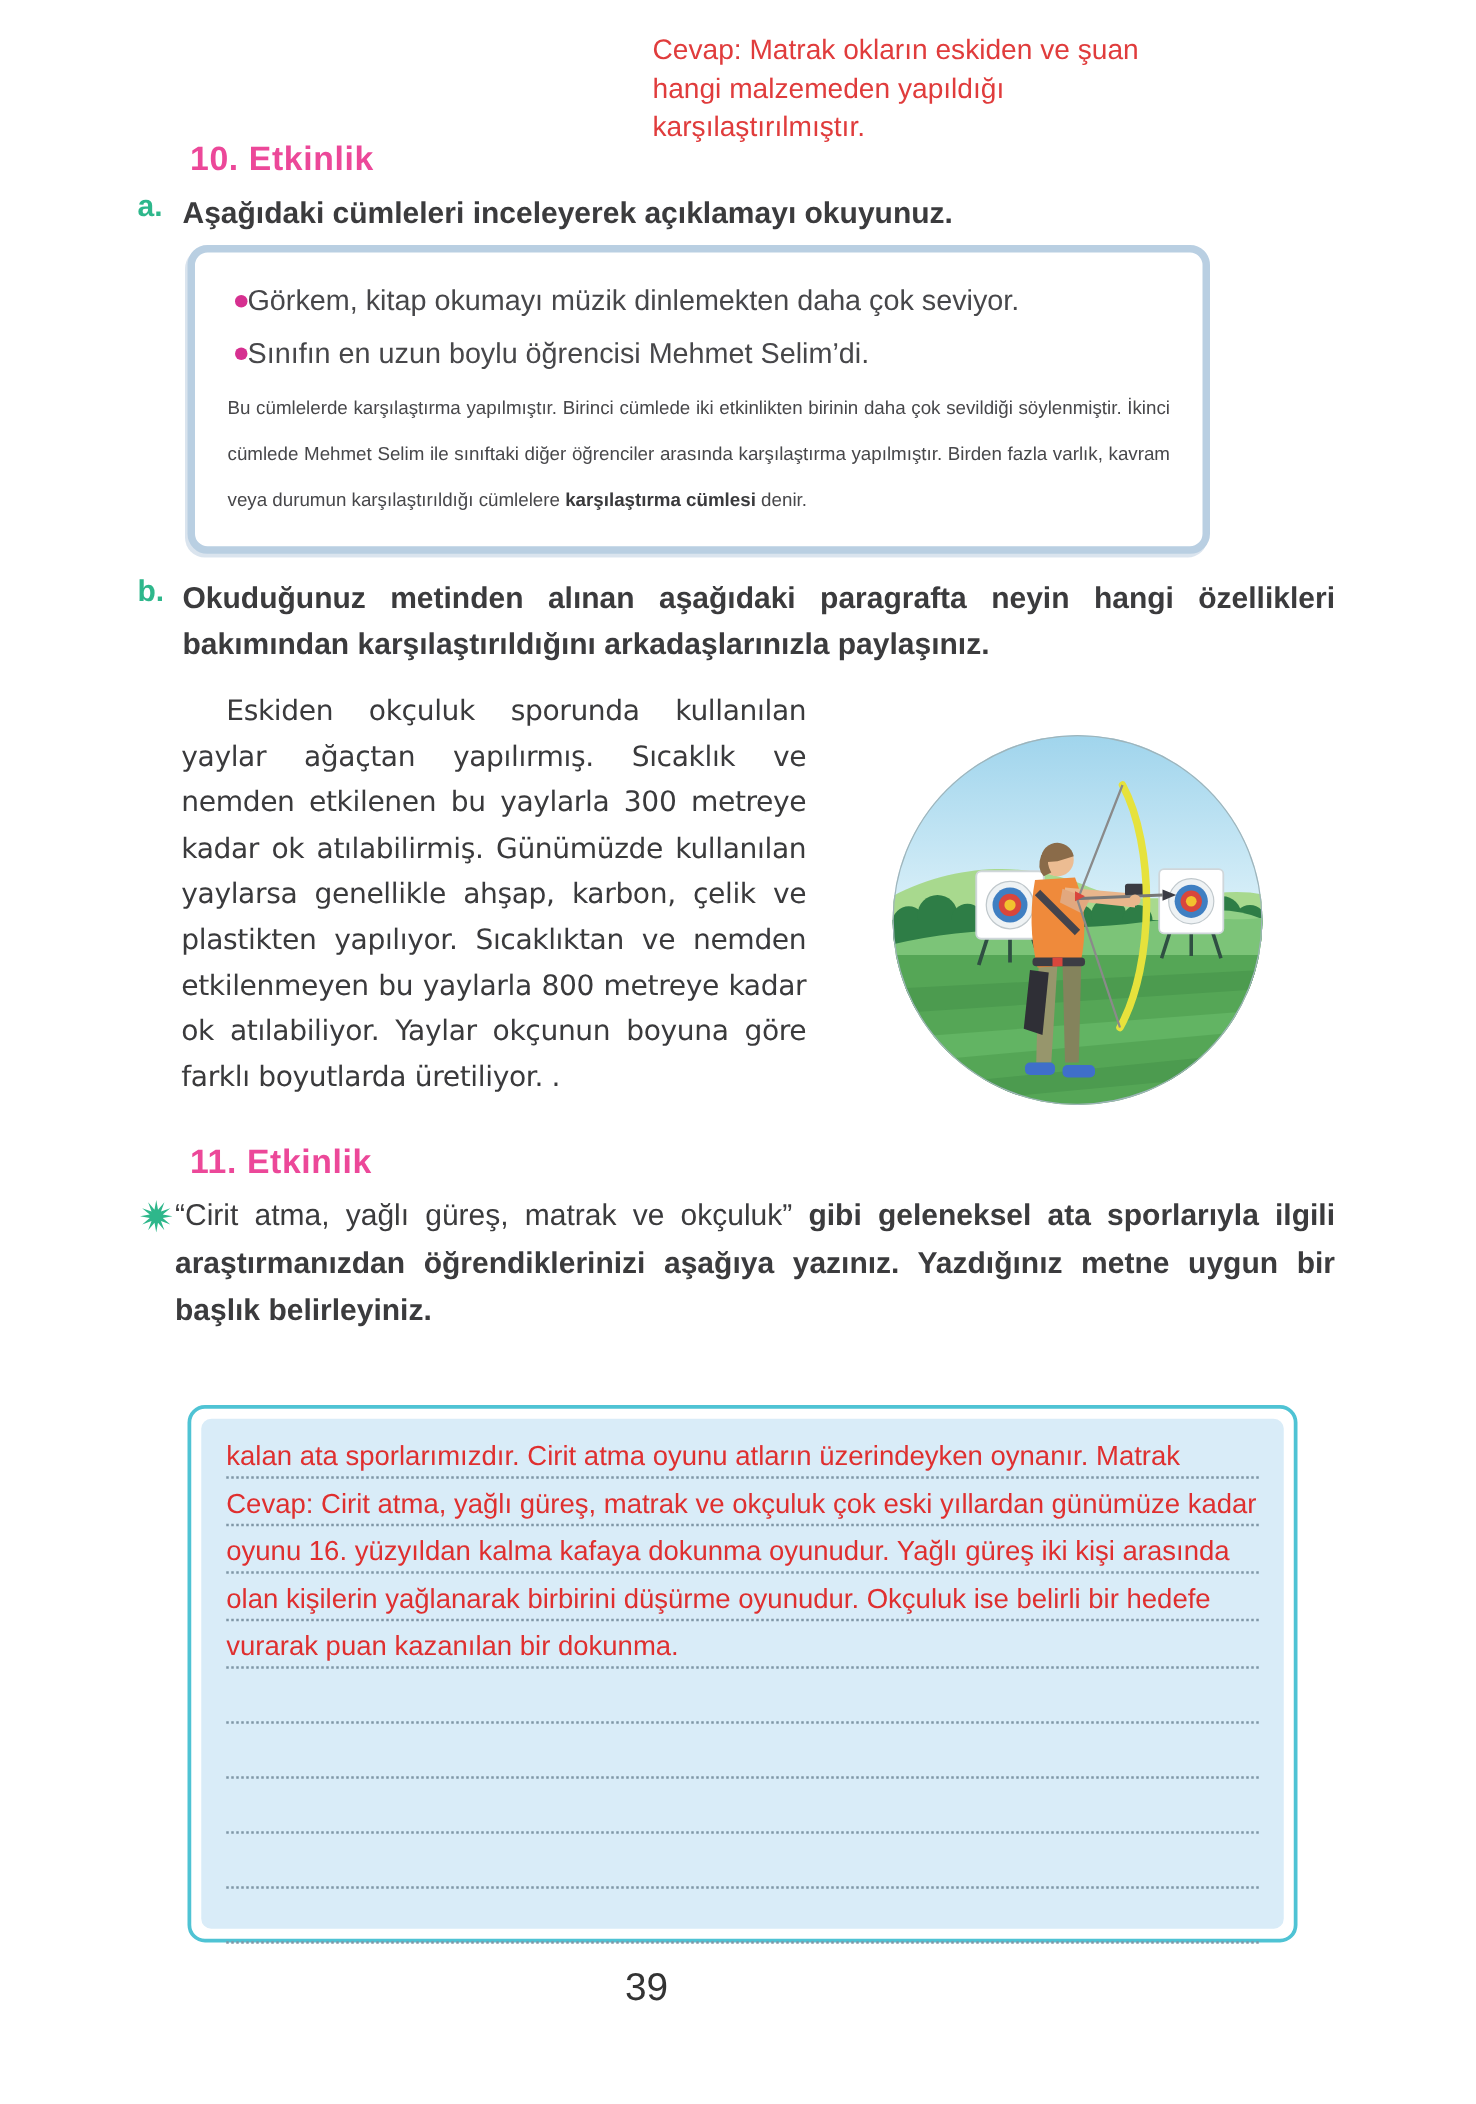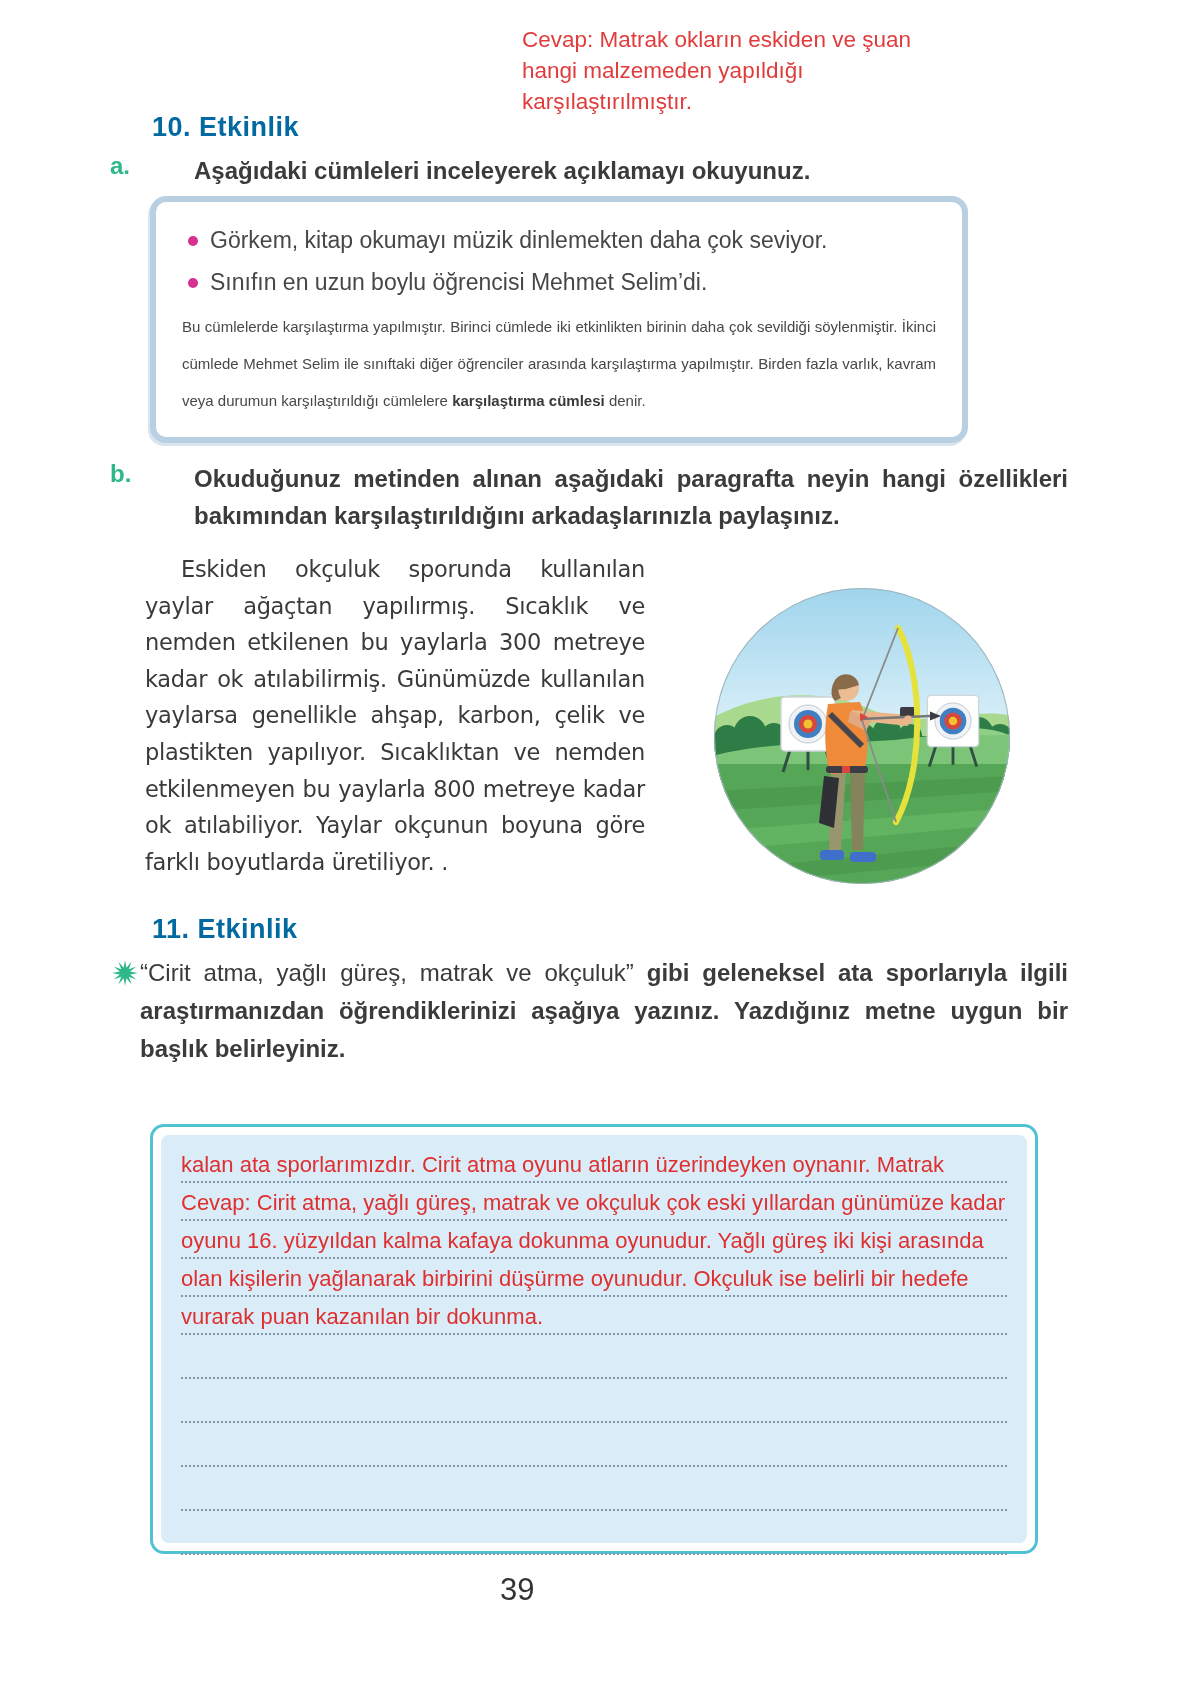--- a/index.html
+++ b/index.html
@@ -8,37 +8,37 @@
     font-family:"Liberation Sans",sans-serif;color:#3b3b3d;overflow:hidden;
   }
   
   .top-note{
     position:absolute;left:522px;top:24px;width:450px;
     font-size:22.5px;line-height:31px;color:#e03c3c;font-weight:500;
   }
   
   .act-heading{
     position:absolute;left:152px;font-size:27px;font-weight:bold;
-    color:#0369a1;letter-spacing:.5px;
+    color:#ec4899;letter-spacing:.5px;
   }
   .h10{top:112px;} .h11{top:914px;}
   
   .item{position:absolute;display:flex;gap:12px;}
   .item .marker{color:#2eb78b;font-weight:bold;font-size:24px;flex:0 0 24px;}
-  .item .itext{font-weight:bold;font-size:24px;line-height:37px;color:#3b3b3d;text-align:justify;margin-left:48px;}
+  .item .itext{font-weight:bold;font-size:24px;line-height:37px;color:#3b3b3d;text-align:justify;}
   .item-a{left:110px;top:152px;width:860px;}
   .item-b{left:110px;top:460px;width:958px;}
   
   .info-box{
     position:absolute;left:150px;top:196px;width:818px;box-sizing:border-box;
     background:#ffffff;border:6px solid #b9cfe2;border-radius:16px;
     box-shadow:-2px 3px 0 rgba(148,178,205,.35);
     padding:16px 26px 18px 26px;
   }
-  .bullet-row{display:flex;align-items:flex-start;gap:12px;margin:6px 0 10px 6px;}
+  .bullet-row{display:flex;align-items:flex-start;gap:0;margin:6px 0 10px 6px;}
   .bullet-dot{flex:0 0 10px;width:10px;height:10px;border-radius:50%;background:#d63090;margin-top:12px;}
   .bullet-text{font-size:23px;line-height:32px;color:#47474a;}
   .info-par{font-size:15px;line-height:37px;color:#47474a;text-align:justify;margin-top:4px;}
   .info-par b{color:#3a3a3c;}
   
   .reading{
     position:absolute;left:145px;top:551px;width:500px;
     font-family:"DejaVu Sans",sans-serif;font-size:22.5px;line-height:36.6px;
     color:#3a3a3c;text-align:justify;text-indent:36px;letter-spacing:-.3px;
   }

